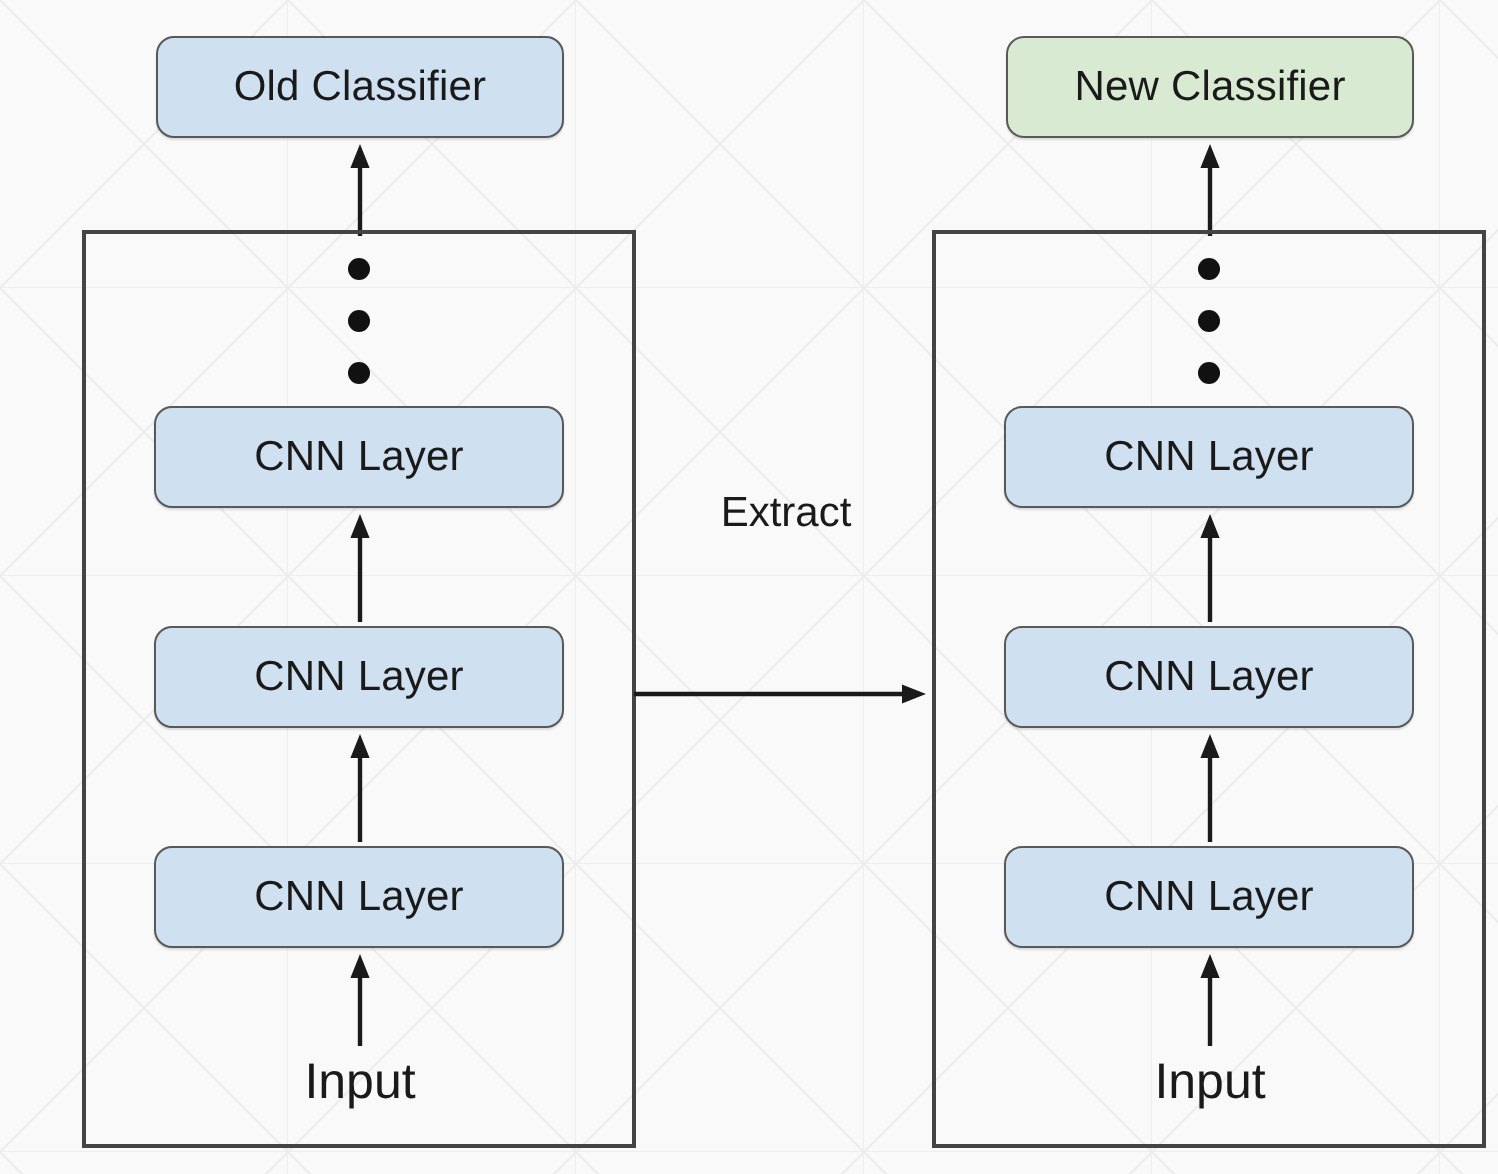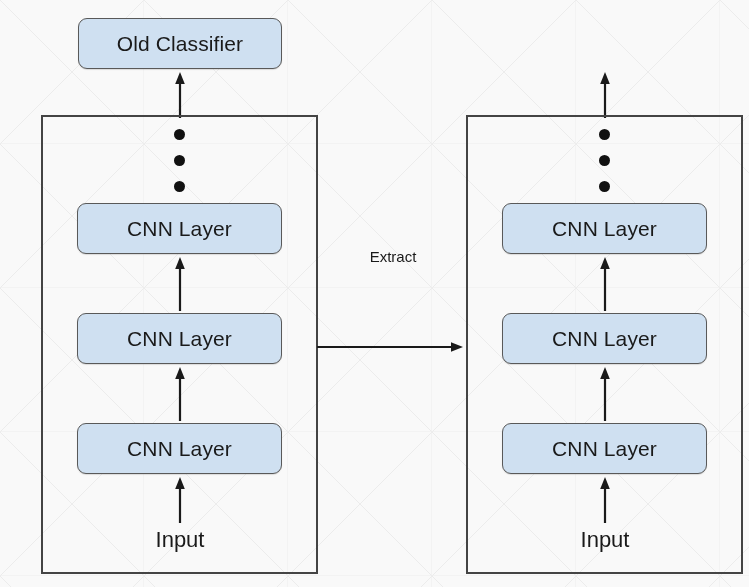--- a/index.html
+++ b/index.html
@@ -88,34 +88,34 @@
 
   
   .arrow-svg {
     position: absolute;
     overflow: visible;
   }
 
   
   .plain-label {
     position: absolute;
-    font-size: 22px;
+    font-size: 25px;
     color: #1a1a1a;
     text-align: center;
     white-space: pre;
   }
   #label-left-input  { left: 104px; top: 527px; width: 152px; }
   #label-right-input { left: 529px; top: 527px; width: 152px; }
 
   #label-extract {
     position: absolute;
     left: 330px;
     top: 243px;
     width: 126px;
-    font-size: 15px;
+    font-size: 21px;
     line-height: 27px;
     color: #1a1a1a;
     text-align: center;
   }
 </style>
 </head>
 <body>
 
 <div id="canvas">
 
@@ -178,20 +178,23 @@
 
   <div id="label-extract">
     <div>Extract</div>
   </div>
 
   <svg class="arrow-svg" style="left:317px; top:339px;" width="148" height="16" viewBox="0 0 148 16">
     <line x1="0" y1="8" x2="136" y2="8" stroke="#1a1a1a" stroke-width="2.2"></line>
     <polygon points="146,8 134,3.2 134,12.8" fill="#1a1a1a"></polygon>
   </svg>
 
+  <div class="node-box box-green" id="box-new-classifier">
+    <span>New Classifier</span>
+  </div>
 
   <svg class="arrow-svg" style="left:597px; top:72px;" width="16" height="46" viewBox="0 0 16 46">
     <line x1="8" y1="46" x2="8" y2="10" stroke="#1a1a1a" stroke-width="2.2"></line>
     <polygon points="8,0 3.2,12 12.8,12" fill="#1a1a1a"></polygon>
   </svg>
 
   <div class="cnn-container" id="container-right"></div>
 
   <div class="dots" id="dots-right">
     <span></span>

